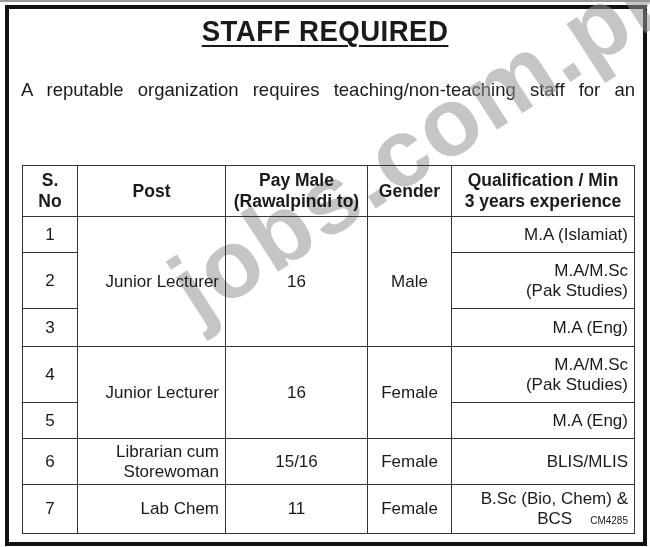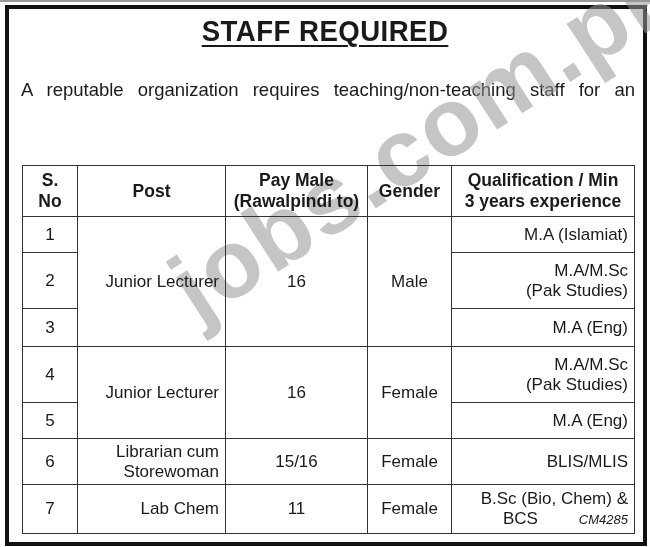--- a/index.html
+++ b/index.html
@@ -16,21 +16,21 @@
            line-height: 27px; text-align: justify; text-align-last: left; }
   .intro .line { display: block; text-align: justify; text-align-last: justify; white-space: nowrap; }
   .intro .line.last { text-align-last: left; }
   table { position: absolute; left: 22px; top: 165px; border-collapse: collapse;
           font-size: 17px; }
   td, th { border: 1.5px solid #333; padding: 0 6px; vertical-align: middle; }
   th { font-weight: bold; text-align: center; line-height: 21px; font-size: 17.5px; }
   td.c { text-align: center; }
   td.l { text-align: right; }
   td.b { font-weight: normal; }
-  .code { font-size: 13px; margin-left: 41px; font-style: italic; }
+  .code { font-size: 10px; margin-left: 18px; }
   .watermark { position: absolute; left: 150px; top: 250px; font-size: 96px; font-weight: bold;
                color: rgba(150,150,150,0.55); transform: rotate(-33deg); transform-origin: left top;
                white-space: nowrap; pointer-events: none; letter-spacing: 2px; }
 </style>
 </head>
 <body>
 
 <div class="topline"></div>
 <div class="frame"></div>
 

